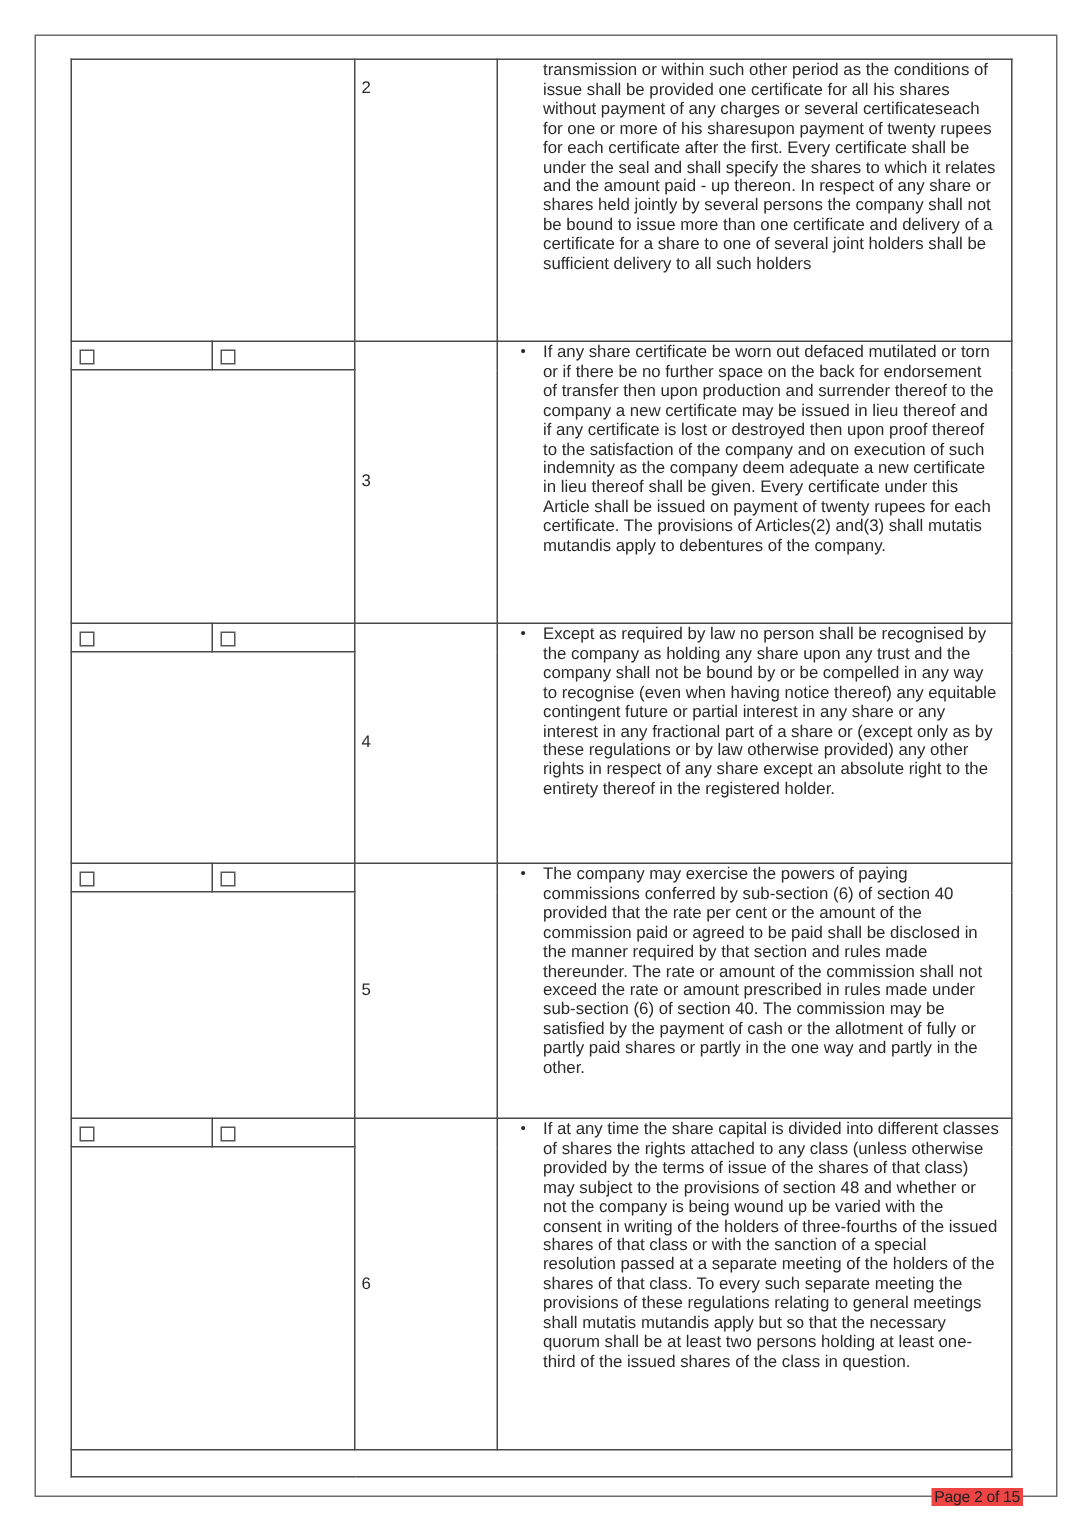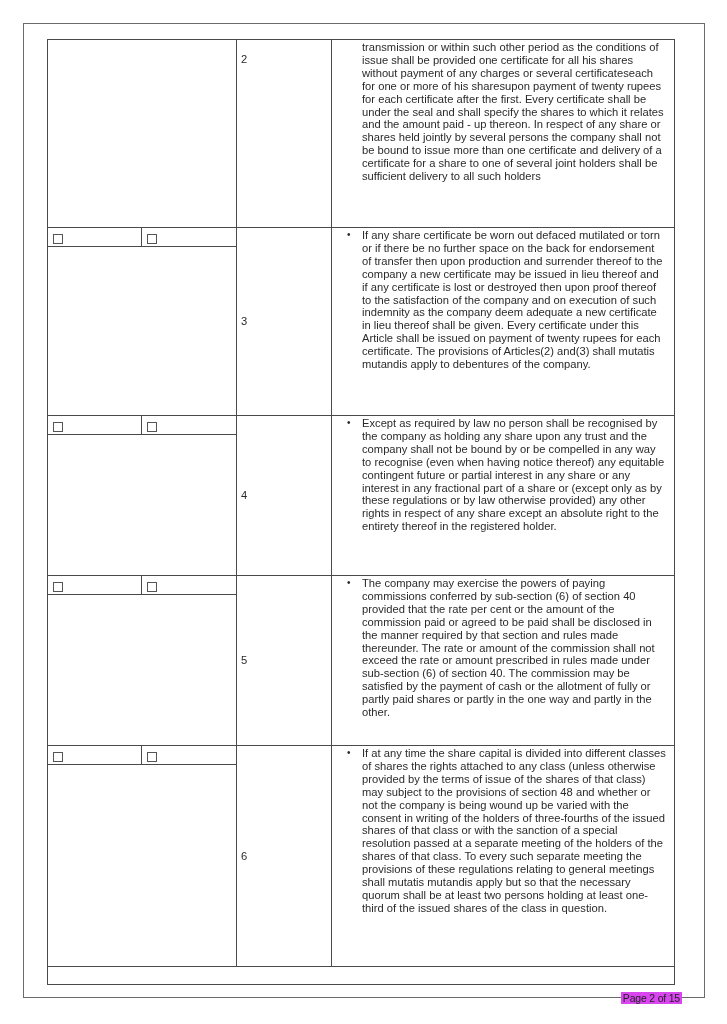--- a/index.html
+++ b/index.html
@@ -14,21 +14,21 @@
     .col-b { width: 95px; }
     .col-c { width: 95px; }
     .col-d { width: 343px; }
     .num-cell { vertical-align: middle !important; padding-left: 4px !important; }
     .text-cell { padding: 1px 8px 8px 30px !important; position: relative; }
     .text-cell.bullet::before { content: "\2022"; position: absolute; left: 15px; top: 1px; font-size: 10px; }
     .chk-cell { height: 18px; vertical-align: middle !important; padding-left: 5px !important; }
     .chk { display: inline-block; width: 10px; height: 10px; border: 1px solid #555; box-sizing: border-box; vertical-align: middle; margin-top: 3px; }
     .empty-row td { height: 17px; }
     .footer { position: absolute; right: 45px; top: 992px; font-size: 10.5px; color: #222;
-              background: #d946ef; padding: 0 2px; letter-spacing: -0.2px; }
+              background: #ef4444; padding: 0 2px; letter-spacing: -0.2px; }
   </style>
 </head>
 <body>
 
 <div class="page-frame"></div>
 
 <table class="doc-table">
   <colgroup>
     <col class="col-a">
       <col class="col-b">

